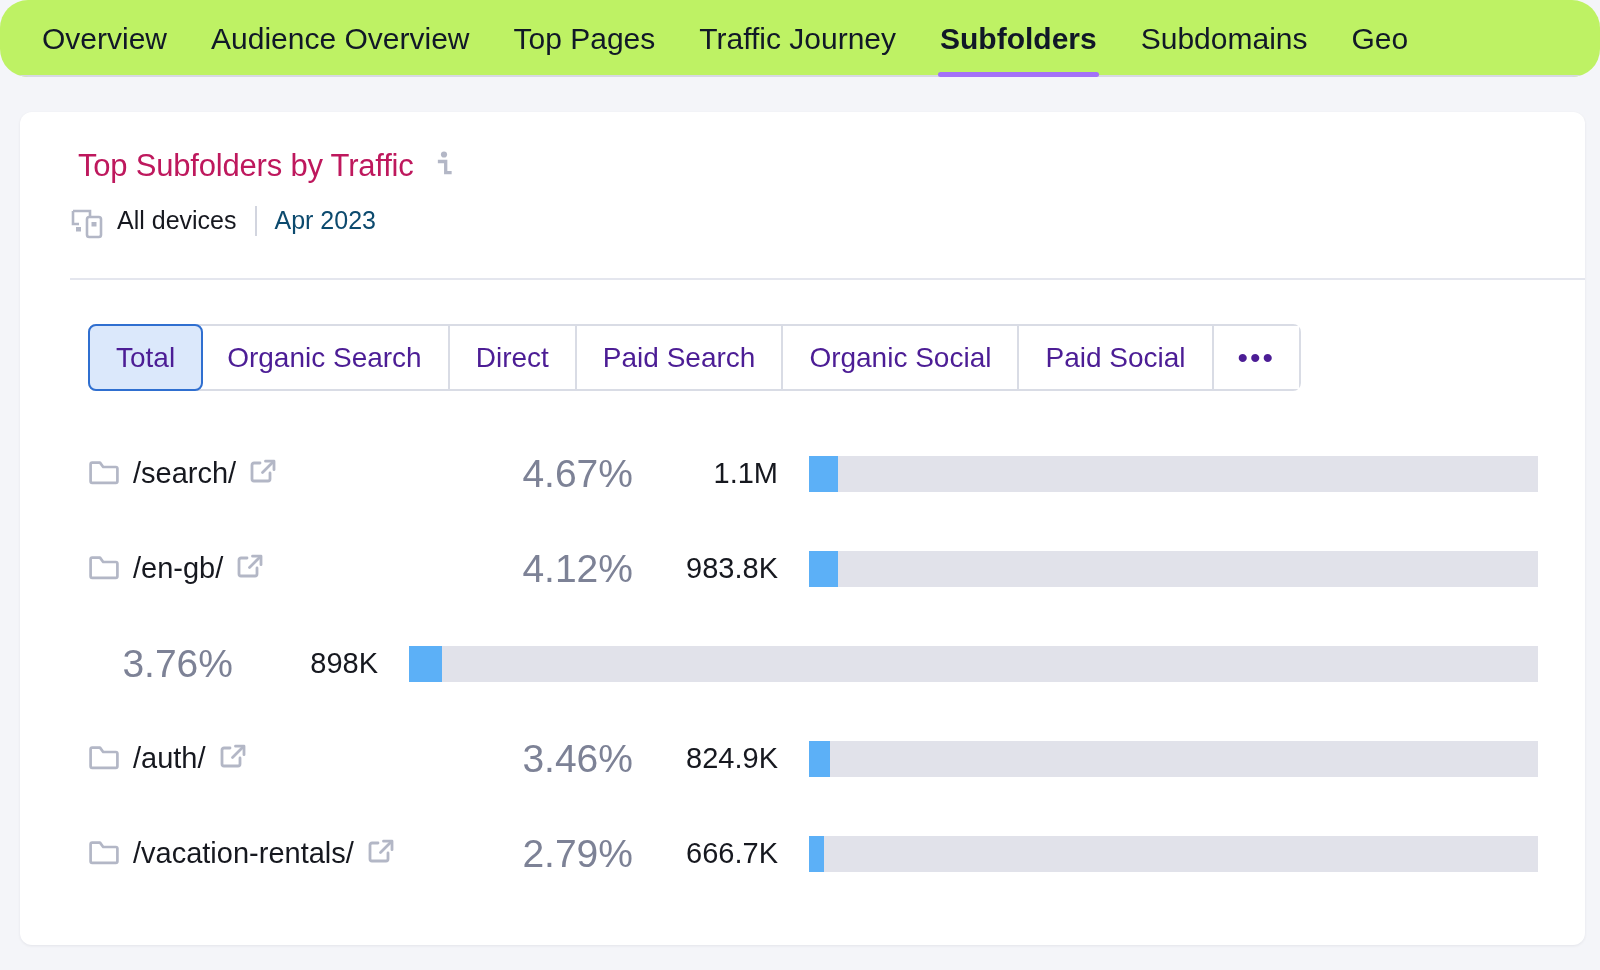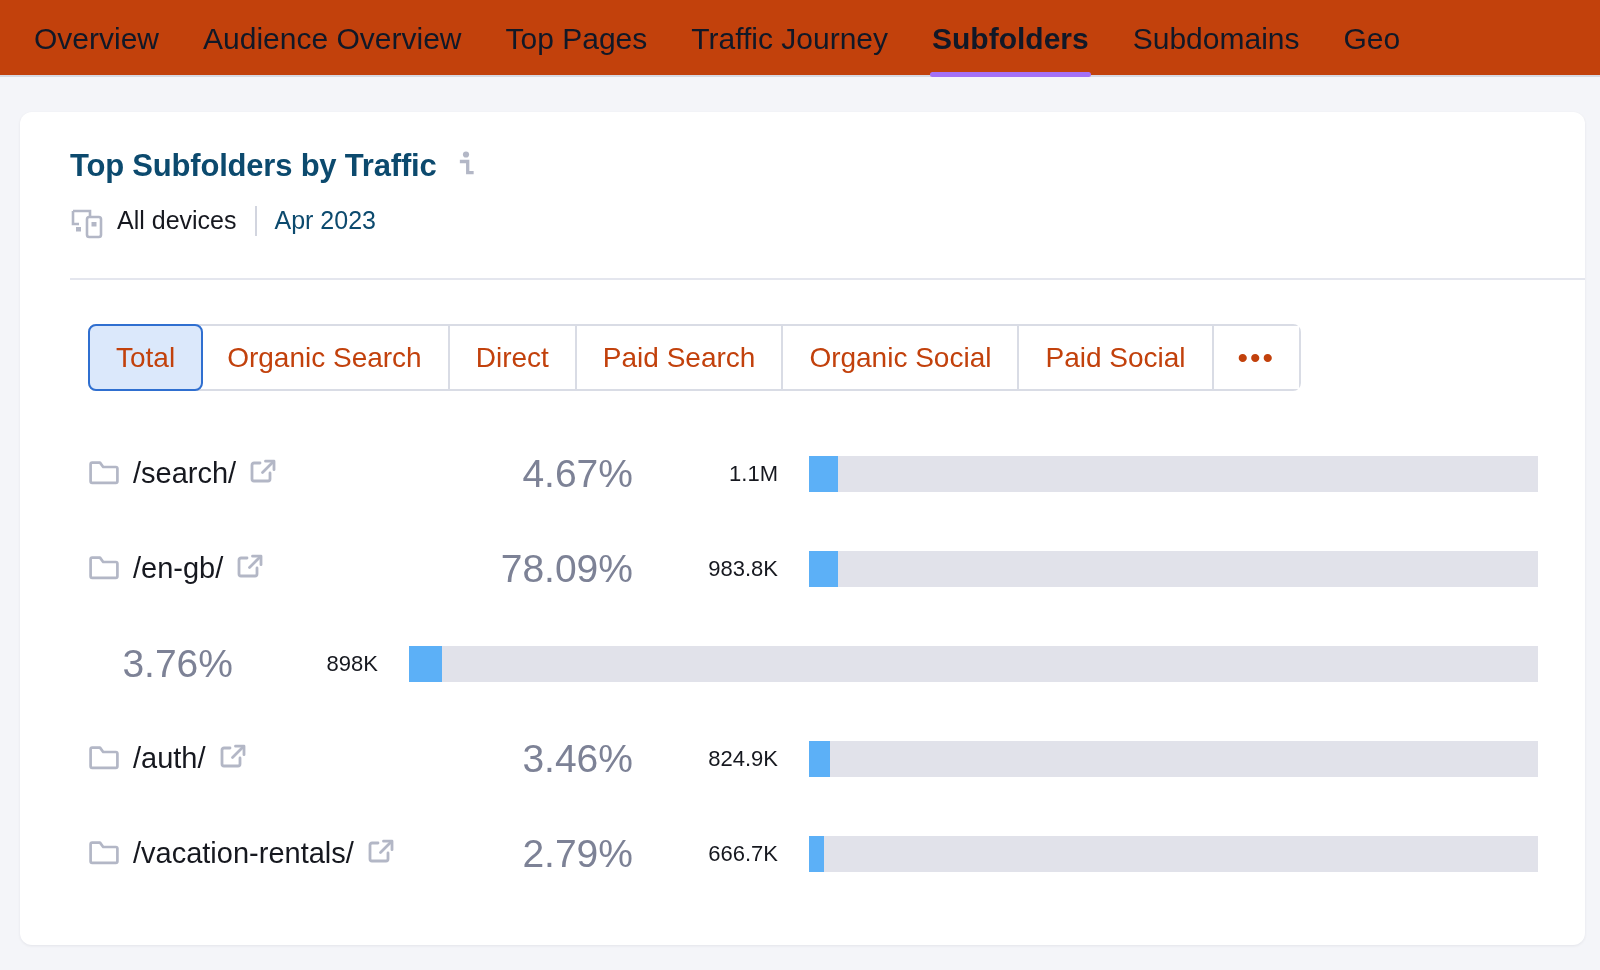--- a/index.html
+++ b/index.html
@@ -8,25 +8,26 @@
     width: 1600px; height: 970px;
     background: #f4f5f9;
     font-family: "Liberation Sans", sans-serif;
     -webkit-font-smoothing: antialiased;
   }
 
   
   .tabbar {
     position: relative;
     height: 77px;
-    background: #c2410c;
+    background: #bef264;
     display: flex;
     align-items: flex-start;
-    padding: 0 0 0 12px;
+    padding: 0 0 0 20px;
     overflow: hidden;
+    border-radius: 28px;
   }
   .tabbar::after {
     content: "";
     position: absolute;
     left: 0; right: 0; bottom: 0;
     height: 2px;
     background: #d7d9e3;
   }
   .tab {
     position: relative;
@@ -64,23 +65,24 @@
   }
 
   .card-head { padding: 36px 0 0 50px; }
   .card-title-row {
     display: flex;
     align-items: center;
     gap: 18px;
   }
   .card-title {
     font-size: 31px;
-    font-weight: bold;
-    color: #0c4a6e;
+    font-weight: normal;
+    color: #be185d;
     letter-spacing: -0.2px;
+    margin-left: 8px;
   }
   .info-icon { display: block; }
 
   .card-sub {
     display: flex;
     align-items: flex-start;
     margin-top: 22px;
     font-size: 25px;
     color: #16181f;
   }
@@ -109,21 +111,21 @@
     background: #fff;
     height: 67px;
     overflow: visible;
   }
   .seg-btn {
     display: flex;
     align-items: center;
     justify-content: center;
     padding: 0 26px;
     font-size: 28px;
-    color: #c2410c;
+    color: #4c1d95;
     border-right: 2px solid #d9dce5;
     background: #fff;
     cursor: pointer;
     white-space: nowrap;
   }
   .seg-btn:last-child { border-right: none; }
   .seg-btn.dots { padding: 0 24px; letter-spacing: 2px; font-size: 30px; }
   .seg-btn.selected {
     background: #dbe8fb;
     border: 2px solid #2f6fd0;
@@ -157,21 +159,21 @@
   .ext-icon { margin-left: 12px; flex: 0 0 auto; display: block; }
   .pct {
     flex: 0 0 145px;
     text-align: right;
     font-size: 39px;
     color: #7d8296;
   }
   .val {
     flex: 0 0 148px;
     text-align: right;
-    font-size: 22px;
+    font-size: 29px;
     color: #16181f;
     padding-right: 3px;
   }
   .bar-track {
     flex: 1 1 auto;
     margin-left: 28px;
     height: 36px;
     background: #e1e2ea;
     position: relative;
   }
@@ -301,21 +303,21 @@
         </span>
         <span class="path">/en-gb/</span>
         <span class="ext-icon">
           <svg width="30" height="30" viewBox="0 0 30 30" fill="none">
             <path d="M12 6 H6 a2 2 0 0 0-2 2 v14 a2 2 0 0 0 2 2 h14 a2 2 0 0 0 2-2 v-6" stroke="#b3b7c6" stroke-width="2.8" fill="none" stroke-linecap="round"></path>
             <path d="M14.5 15.5 L25 5" stroke="#b3b7c6" stroke-width="2.8" stroke-linecap="round"></path>
             <path d="M17.5 4.2 H26 v8.5" stroke="#b3b7c6" stroke-width="2.8" fill="none" stroke-linecap="round" stroke-linejoin="round"></path>
           </svg>
         </span>
       </div>
-      <div class="pct">78.09%</div>
+      <div class="pct">4.12%</div>
       <div class="val">983.8K</div>
       <div class="bar-track">
         <div class="bar-fill" style="width: 3.94%;"></div>
       </div>
     </div>
 
     <div class="row">
       <div class="pct">3.76%</div>
       <div class="val">898K</div>
       <div class="bar-track">

